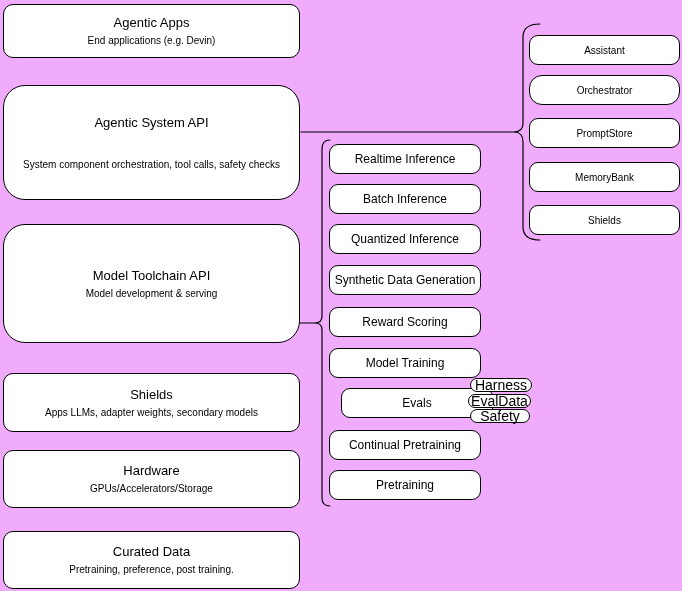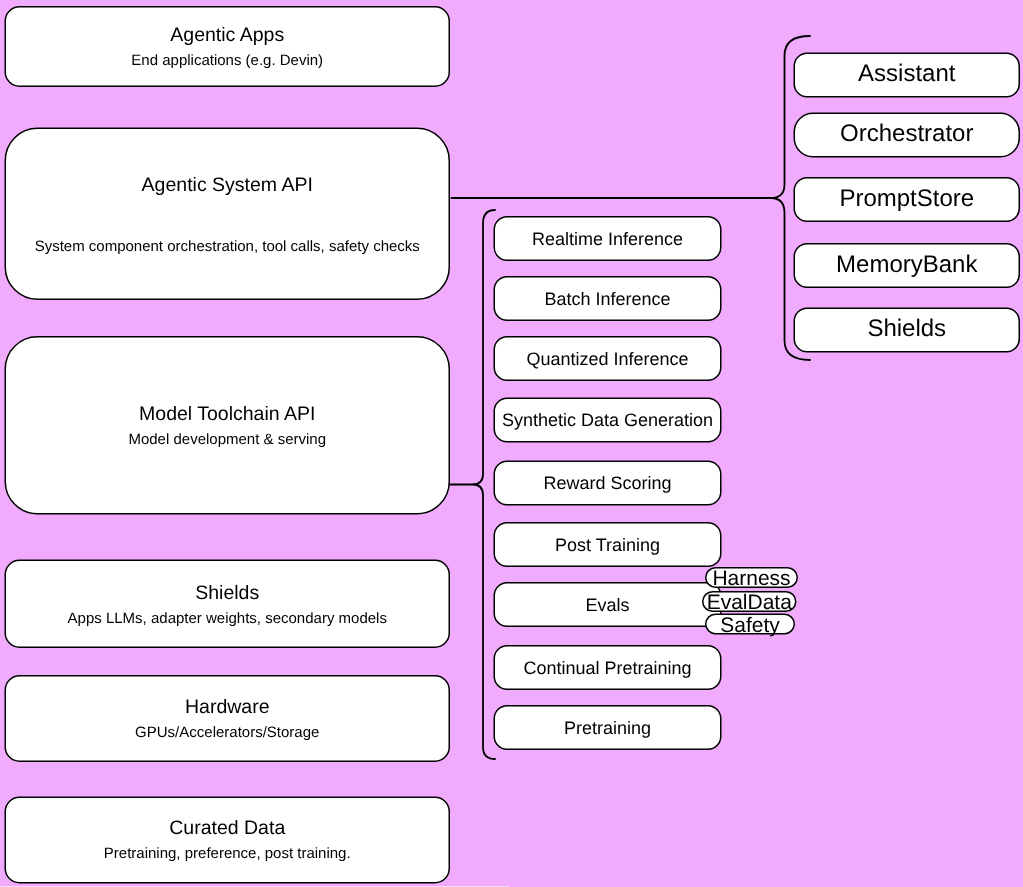--- a/index.html
+++ b/index.html
@@ -33,21 +33,21 @@
   .node-title { font-size: 13px; line-height: 16px; }
   .node-sub { font-size: 10px; line-height: 13px; margin-top: 3px; }
   .item {
     left: 329px; width: 152px; height: 30px;
     border-radius: 9px;
     font-size: 12px;
   }
   .ritem {
     left: 529px; width: 151px; height: 30px;
     border-radius: 9px;
-    font-size: 16px;
+    font-size: 10px;
   }
   .pill {
     height: 14px;
     border-radius: 8px;
     font-size: 14px;
     line-height: 12px;
   }
 </style>
 </head>
 <body>
@@ -100,23 +100,23 @@
   <div class="node item" style="top:224px;">
     <span>Quantized Inference</span>
   </div>
   <div class="node item" style="top:265px;">
     <span>Synthetic Data Generation</span>
   </div>
   <div class="node item" style="top:307px;">
     <span>Reward Scoring</span>
   </div>
   <div class="node item" style="top:348px;">
-    <span>Post Training</span>
+    <span>Model Training</span>
   </div>
-  <div class="node item" style="top:388px;">
+  <div class="node item" style="top:388px;margin-left:12px;">
     <span>Evals</span>
   </div>
   <div class="node item" style="top:430px;">
     <span>Continual Pretraining</span>
   </div>
   <div class="node item" style="top:470px;">
     <span>Pretraining</span>
   </div>
 
   <div class="node pill" style="left:470px;top:378px;width:62px;">

